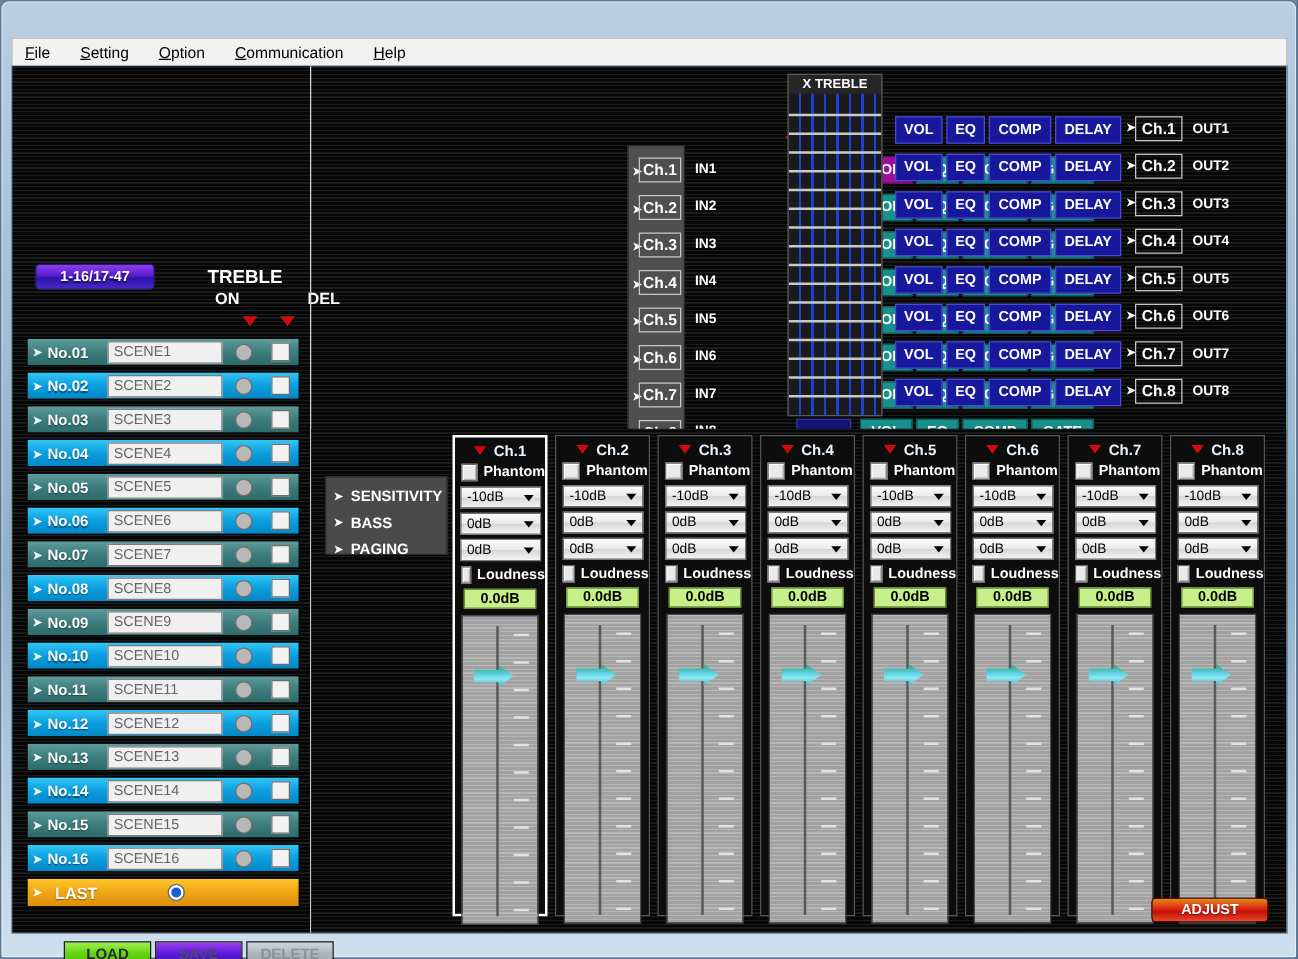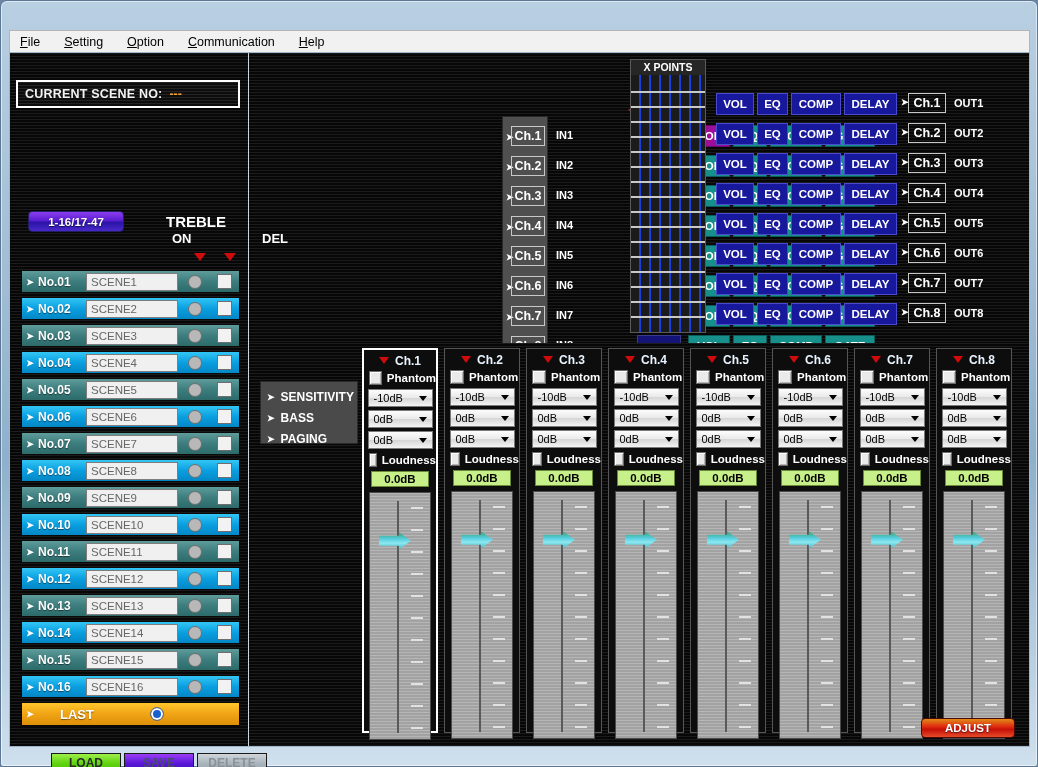--- a/index.html
+++ b/index.html
@@ -55,42 +55,42 @@
   .curscene .lab{font-size:12.5px;font-weight:bold;color:#f2f2f2;letter-spacing:.2px;}
   .curscene .val{font-size:12.5px;font-weight:bold;color:#f0a030;margin-left:7px;}
 
   
   .bankbtn{position:absolute;left:18px;top:158px;width:94px;height:19px;border:1px solid #202060;
     border-radius:4px;background:linear-gradient(180deg,#8c3cf0 0%,#5a1ed0 45%,#2a14a8 55%,#4a28c8 100%);
     color:#fff;font-size:11.5px;font-weight:bold;display:flex;align-items:center;justify-content:center;
     text-shadow:0 1px 1px rgba(0,0,0,.6);}
   .pwr{position:absolute;left:156px;top:160px;font-size:15px;font-weight:bold;color:#fff;}
   .pwron{position:absolute;left:162px;top:178px;font-size:13px;font-weight:bold;color:#fff;}
-  .pwrdel{position:absolute;left:228px;top:178px;font-size:13px;font-weight:bold;color:#fff;padding-left:24px;}
+  .pwrdel{position:absolute;left:212px;top:178px;font-size:13px;font-weight:bold;color:#fff;padding-left:24px;}
   .tri{position:absolute;width:0;height:0;border-left:6px solid transparent;
     border-right:6px solid transparent;border-top:8px solid #d00b0b;}
   .tri.t1{left:184px;top:200px;}
   .tri.t2{left:214px;top:200px;}
 
   
   .scenelist{position:absolute;left:11px;top:217px;width:219px;}
   .scenerow{height:23px;margin-bottom:4px;display:flex;align-items:center;position:relative;
     border:1px solid #0a0a0a;box-sizing:border-box;}
   .scenerow.odd{background:linear-gradient(180deg,#5f9c9c 0%,#3d7d7d 50%,#2d6b6b 100%);}
   .scenerow.even{background:linear-gradient(180deg,#33c6f5 0%,#0a9fe0 50%,#0487c6 100%);}
   .scenerow.last{background:linear-gradient(180deg,#ffc72c 0%,#f0a415 50%,#dd8f08 100%);height:24px;}
   .sr-arrow{width:16px;text-align:center;font-size:9px;color:#fff;font-weight:bold;}
   .sr-no{width:48px;font-size:12px;font-weight:bold;color:#fff;text-shadow:0 1px 1px rgba(0,0,0,.5);}
   .sr-name{width:92px;height:18px;background:#f0f0f0;border:1px solid #7d7d7d;box-sizing:border-box;
     font-size:11.5px;color:#666;padding-left:4px;line-height:17px;overflow:hidden;white-space:nowrap;}
   .sr-radio{width:12px;height:12px;border-radius:50%;background:#b8b8b8;
     border:1px solid #6e6e6e;margin-left:10px;}
   .sr-radio.on{background:#1a5fd0;box-shadow:inset 0 0 0 2px #fff;}
   .sr-chk{width:13px;height:13px;background:#f2f2f2;border:1px solid #6e6e6e;margin-left:15px;}
-  .sr-lastlab{font-size:13px;font-weight:bold;color:#fff;margin-left:22px;
+  .sr-lastlab{font-size:13px;font-weight:bold;color:#fff;margin-left:6px;
     text-shadow:0 1px 1px rgba(0,0,0,.45);}
 
   
   .lsd{position:absolute;left:41px;top:700px;display:flex;gap:3px;}
   .lsdbtn{width:68px;height:18px;border:1px solid #1a1a1a;font-size:12px;font-weight:bold;
     display:flex;align-items:center;justify-content:center;color:#2a2a2a;}
   .lsd-load{background:linear-gradient(180deg,#9ef04a 0%,#62d412 50%,#4cc000 100%);}
   .lsd-save{background:linear-gradient(180deg,#9c3cf5 0%,#5a18d8 52%,#3a10b0 100%);color:#4b4b6b;}
   .lsd-del{background:linear-gradient(180deg,#cfd6dc 0%,#aab4bc 52%,#98a2aa 100%);color:#8a9298;}
 
@@ -201,24 +201,20 @@
     <div class="menuitem"><u>S</u>etting</div>
     <div class="menuitem"><u>O</u>ption</div>
     <div class="menuitem"><u>C</u>ommunication</div>
     <div class="menuitem"><u>H</u>elp</div>
   </div>
 
   <div class="canvas scan">
 
     <div class="leftpane scan">
 
-      <div class="curscene scan2">
-        <span class="lab">CURRENT SCENE NO:</span>
-        <span class="val">---</span>
-      </div>
 
       <div class="bankbtn">1-16/17-47</div>
       <div class="pwr">TREBLE</div>
       <div class="pwron">ON</div>
       <div class="pwrdel">DEL</div>
       <div class="tri t1"></div>
       <div class="tri t2"></div>
 
       <div class="scenelist" id="scene-list">
           <div class="scenerow odd">
@@ -455,21 +451,21 @@
             <div class="xphl" style="top: 136px;"></div>
             <div class="xphl" style="top: 151px;"></div>
             <div class="xphl" style="top: 166px;"></div>
             <div class="xphl" style="top: 181px;"></div>
             <div class="xphl" style="top: 196px;"></div>
             <div class="xphl" style="top: 211px;"></div>
             <div class="xphl" style="top: 226px;"></div>
             <div class="xphl" style="top: 241px;"></div>
           </div>
       </div>
-      <div class="xplabel">X POINTS</div>
+      <div class="xplabel">X TREBLE</div>
 
       <div id="out-rows">
           <div class="outrow" style="left: 467px; top: 40px;">
             <div class="bbtn o0">VOL</div>
             <div class="bbtn o1">EQ</div>
             <div class="bbtn o2">COMP</div>
             <div class="bbtn o3">DELAY</div>
             <div class="outmark">➤</div>
             <div class="outch">Ch.1</div>
             <div class="outlab">OUT1</div>

